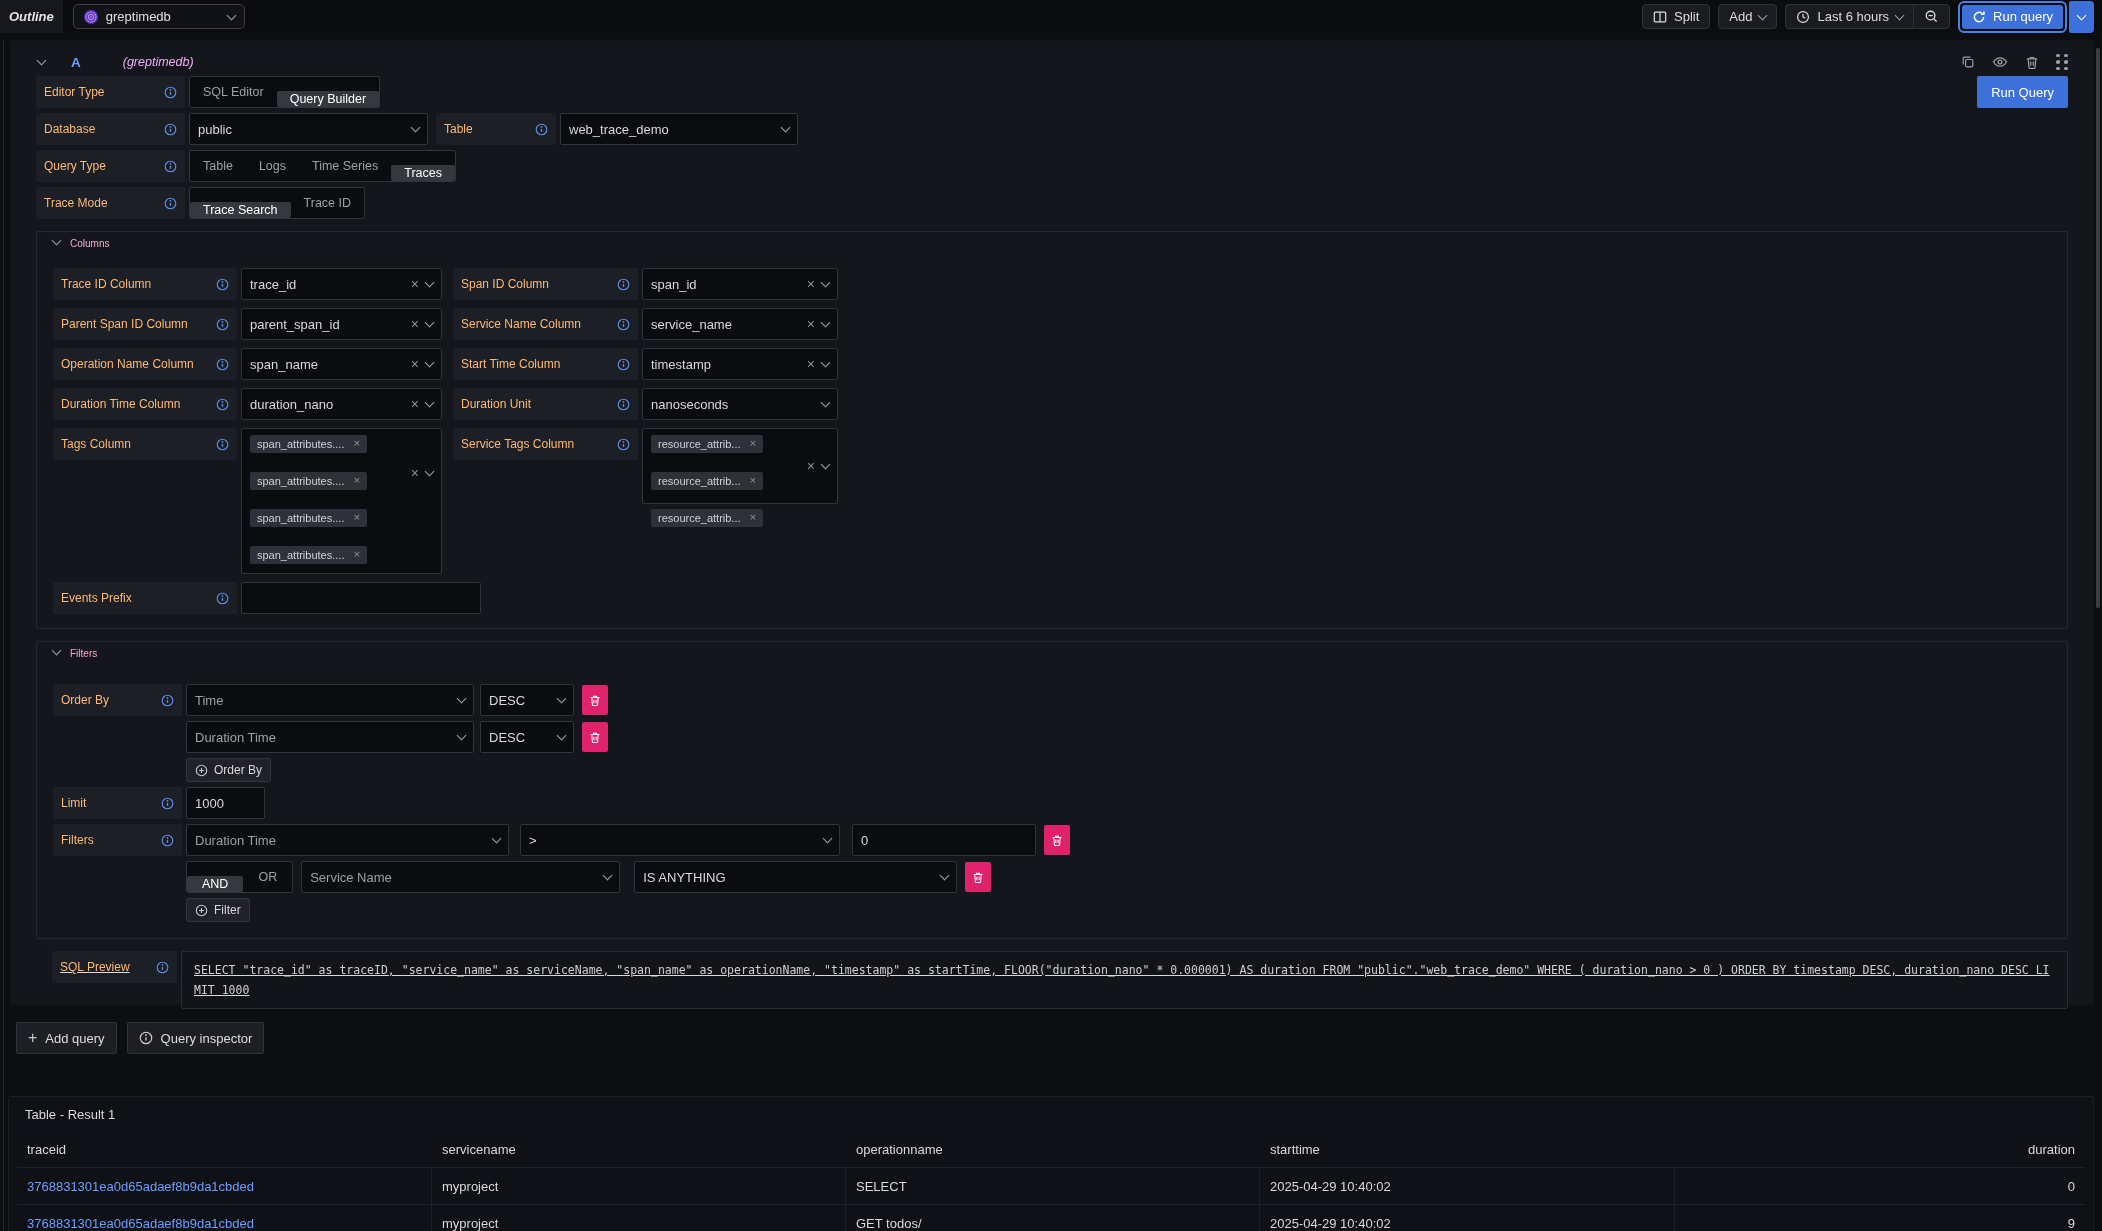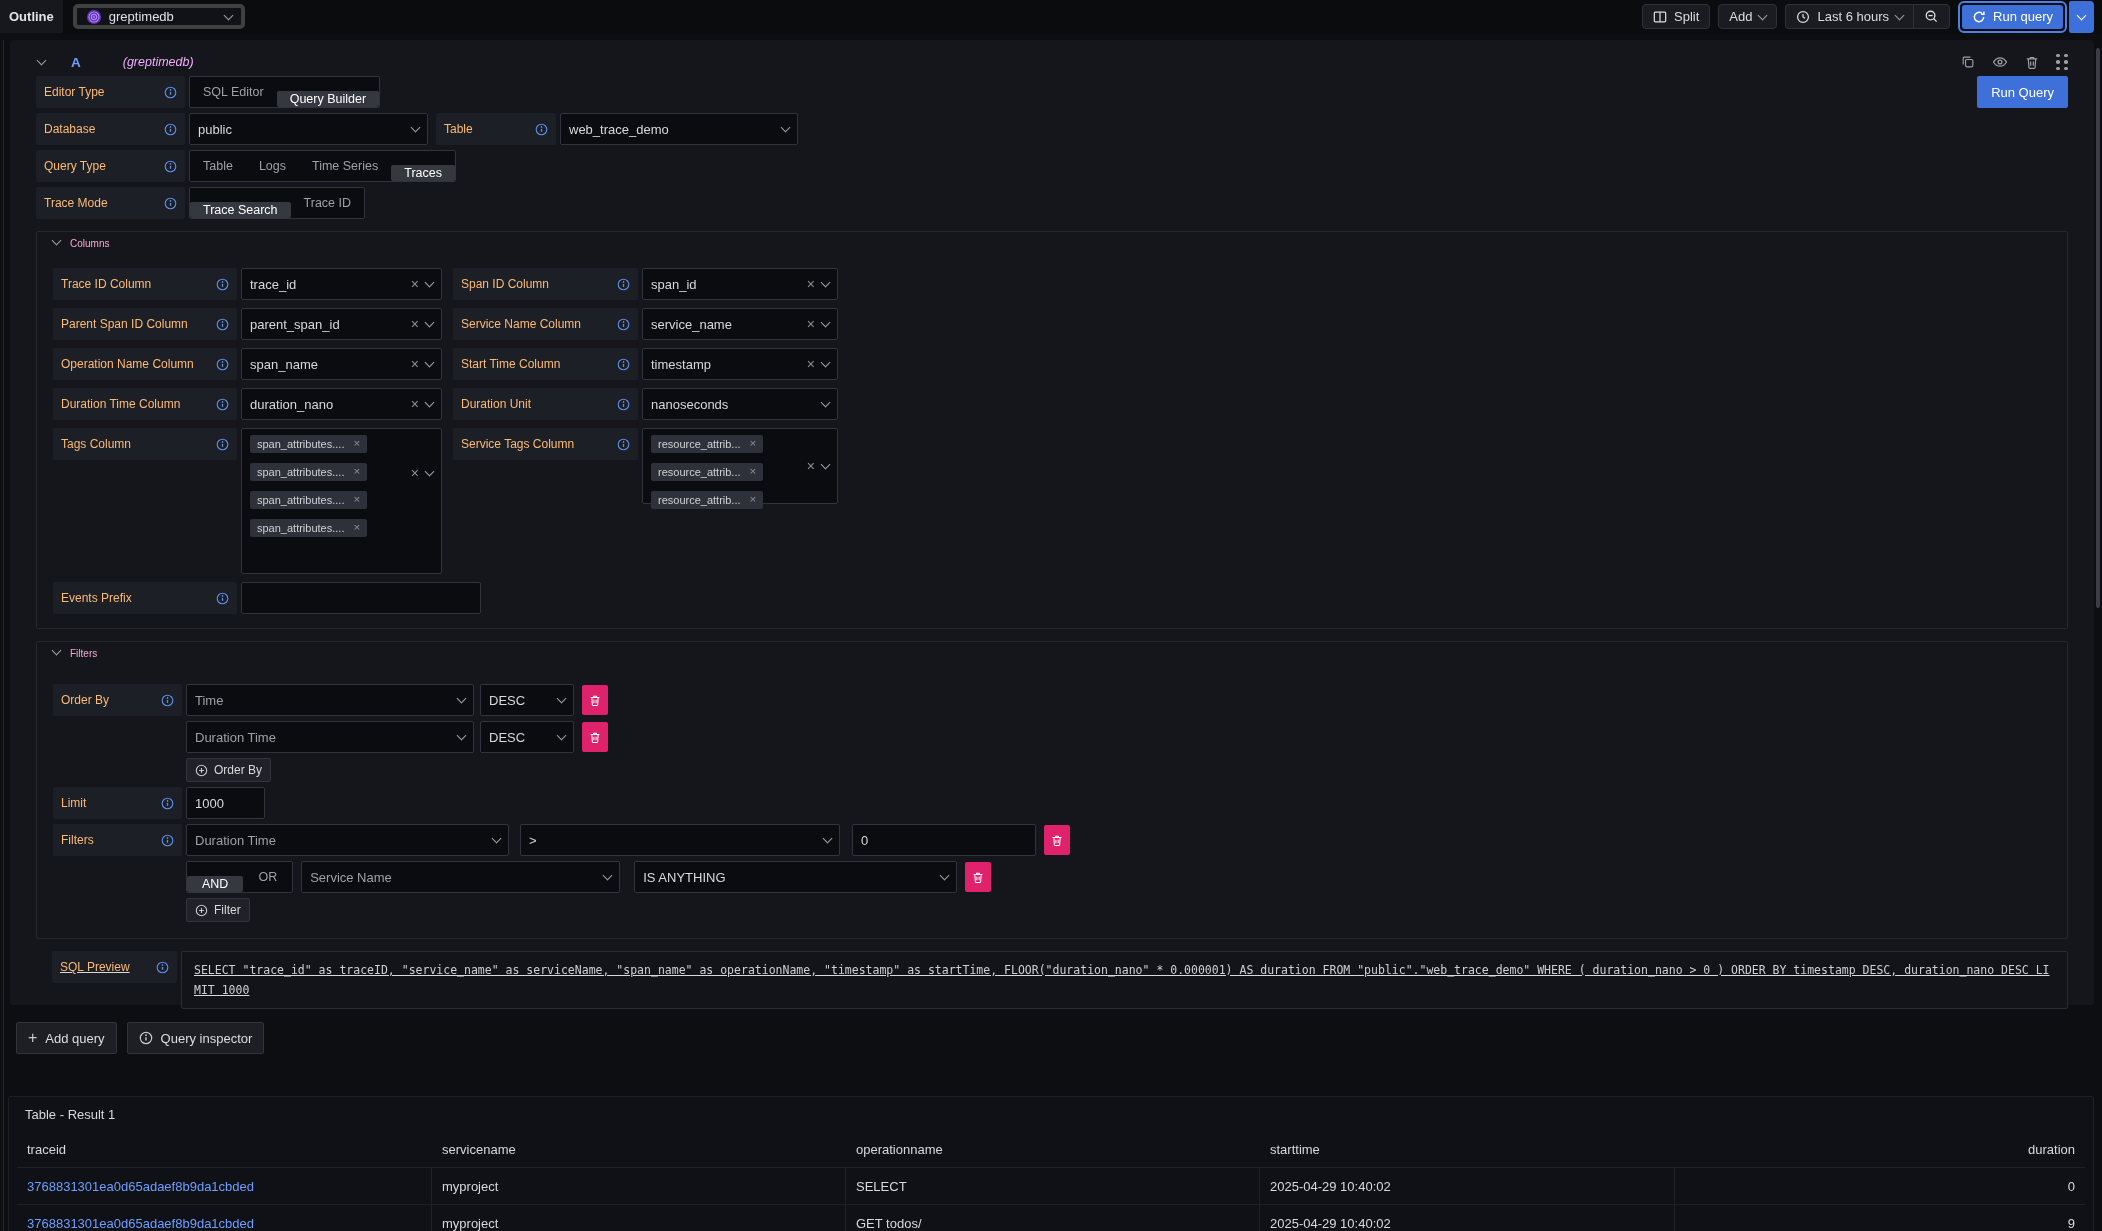--- a/index.html
+++ b/index.html
@@ -8,22 +8,22 @@
     background:#0d0e12;
     font-family:"Liberation Sans", sans-serif;
     color:#d8d9da; font-size:13px;
     position:relative;
   }
   svg { display:block; }
 
   
   .topbar { height:33px; background:#0b0c0e; display:flex; align-items:center; justify-content:space-between; padding-right:8px; }
   .tb-left { display:flex; align-items:center; height:100%; }
-  .outline-btn { height:100%; padding:0 9px; background:#17181d; color:#e3e4e6; font-weight:700; font-size:13px; display:flex; align-items:center; cursor:pointer; }
-  .ds-picker { margin-left:10px; width:172px; height:25px; background:#111217; border:4px solid #404040; border-radius:5px; display:flex; align-items:center; gap:7px; padding:0 9px; cursor:pointer; }
+  .outline-btn { height:100%; padding:0 9px; background:#17181d; color:#e3e4e6; font-weight:700; font-size:13px; display:flex; align-items:center; cursor:pointer;font-style:italic; }
+  .ds-picker { margin-left:10px; width:172px; height:25px; background:#111217; border:1px solid #404040; border-radius:5px; display:flex; align-items:center; gap:7px; padding:0 9px; cursor:pointer; }
   .ds-picker .name { flex:1; font-size:13px; color:#e0e1e3; }
   .tb-right { display:flex; align-items:center; gap:8px; }
   .tb-btn { height:25px; background:#1b1c22; border:1px solid #2f313a; border-radius:4px; color:#dcdde0; font-size:13px; font-weight:500; display:flex; align-items:center; gap:7px; padding:0 10px; cursor:pointer; }
   .tb-group { display:flex; height:25px; }
   .tb-group .tb-btn { border-radius:0; border-right-width:0; }
   .tb-group .tb-btn:first-child { border-radius:4px 0 0 4px; }
   .tb-group .tb-btn:last-child { border-radius:0 4px 4px 0; border-right-width:1px; }
   .runq { display:flex; align-items:center; }
   .runq-ring { border:2px solid #4d80e6; border-radius:6px; padding:2px; background:#0b0c0e; }
   .runq-main { height:24px; background:#3d71d9; border:none; border-radius:3px; color:#fff; font-size:13px; font-weight:500; display:flex; align-items:center; gap:7px; padding:0 10px; cursor:pointer; font-family:inherit; }
@@ -64,21 +64,21 @@
   .sechead .chev { margin-top:-1px; }
 
   .cgrid { display:flex; margin-bottom:8px; align-items:flex-start; }
   .cl-lbl { width:184px; }
   .cl-ctl { width:201px; }
   .gap11 { width:11px; flex:none; }
   .cr-lbl { width:185px; }
   .cr-ctl { width:196px; }
 
   .multi { background:#0b0c10; border:1px solid #31343c; border-radius:2px; padding:6px 8px; display:flex; align-items:center; flex:none; }
-  .multi .chips { display:flex; flex-direction:column; gap:10px; align-self:flex-start; }
+  .multi .chips { display:flex; flex-direction:column; gap:19px; align-self:flex-start; }
   .chip { background:#2e313a; border-radius:2px; height:18px; display:flex; align-items:center; gap:9px; padding:0 7px; font-size:11px; color:#d0d1d4; width:max-content; cursor:pointer; }
   .chip .xg { font-size:11.5px; }
   .multi .tail { display:flex; align-items:center; gap:7px; margin-left:auto; }
 
   .fl-lbl { width:129px; }
   .indent { margin-left:133px; }
   .danger-btn { width:26px; height:30px; margin-top:1px; background:#e0226c; border:none; border-radius:2px; color:#fff; display:flex; align-items:center; justify-content:center; margin-left:8px; cursor:pointer; flex:none; }
   .mini-btn { height:24px; background:#202129; border:1px solid #33353c; border-radius:2px; color:#d8d9da; font-size:12px; font-weight:500; display:flex; align-items:center; gap:6px; padding:0 8px; cursor:pointer; width:max-content; }
 
   .sqlbox { flex:1; border:1px solid #2a2c33; border-radius:2px; background:#131419; padding:8px 12px; font-family:"DejaVu Sans Mono", monospace; font-size:11.5px; line-height:20px; color:#cfd0d2; word-break:break-all; }

